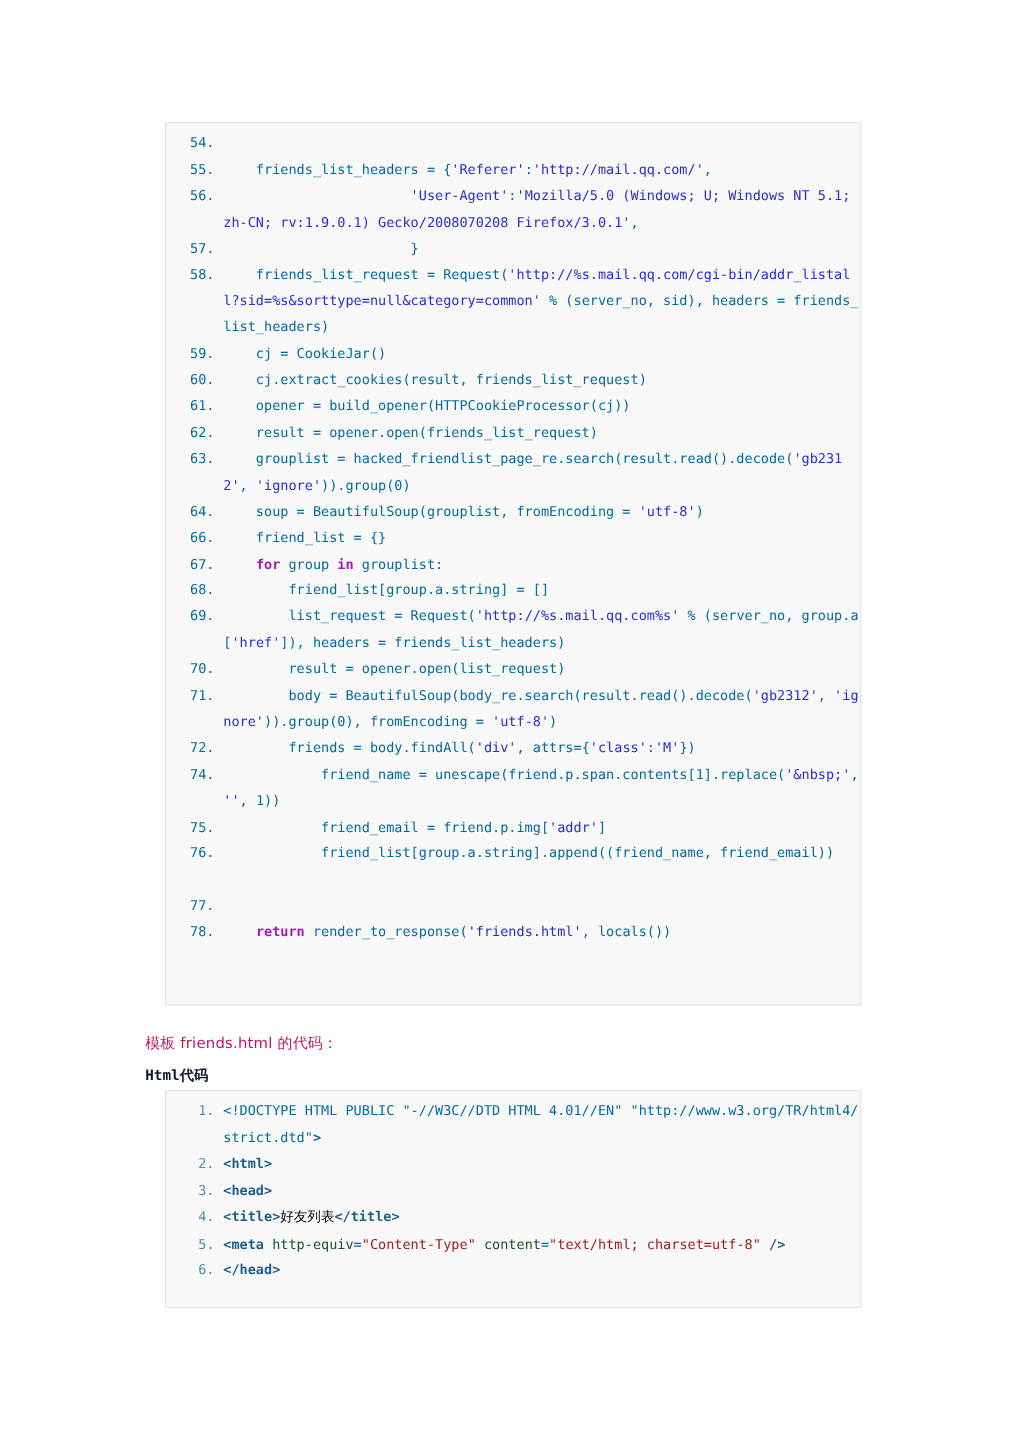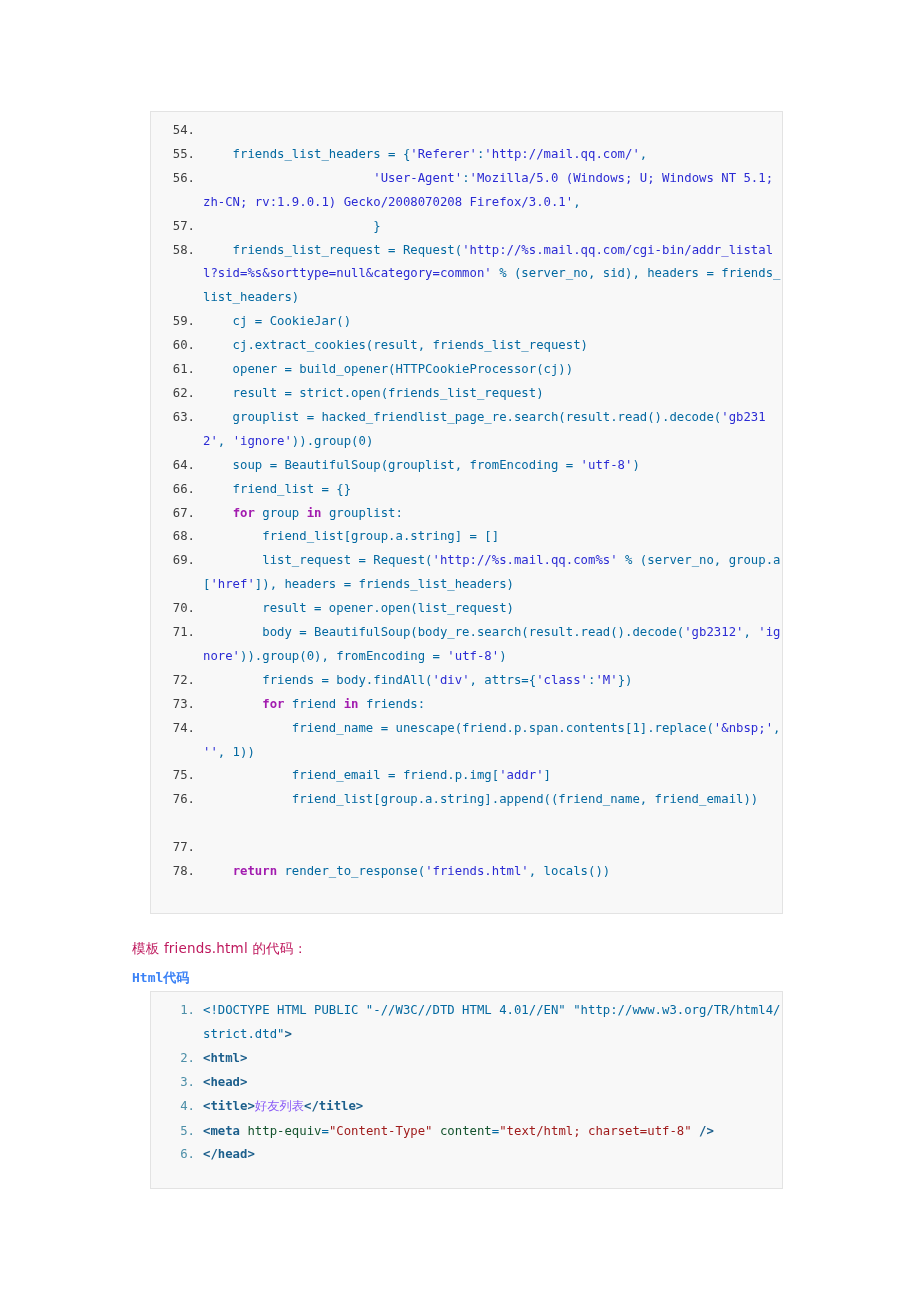--- a/index.html
+++ b/index.html
@@ -54,37 +54,37 @@
     word-break: break-all;
     padding-left: 52px;
     text-indent: -52px;
     min-height: 23.9px;
   }
   .ln {
     display: inline-block;
     width: 44px;
     text-align: right;
     padding-right: 8px;
-    color: #404040;
+    color: #0369a1;
     text-indent: 0;
     -webkit-user-select: none;
     user-select: none;
   }
   .codeblock.htmlb .ln { color: #4d8fa8; }
 
   
   .s  { color: #2b2bd4; }          
   .k  { color: #a21caf; font-weight: bold; } 
 
   
   .tag  { color: #1c5f8c; font-weight: bold; }
   .att  { color: #14532d; }
   .val  { color: #a01c1c; }
   .plain{ color: #0369a1; }
-  .cjk  { font-family: Liberation Mono, monospace; color:#8b5cf6; }
+  .cjk  { font-family: Liberation Mono, monospace; color:#000000; }
 
   
   .prose {
     position: absolute;
     font-family: "DejaVu Sans", sans-serif;
     color: #1a1a1a;
   }
   .caption {
     left: 132px;
     top: 940px;
@@ -93,52 +93,51 @@
     letter-spacing: .2px;
   }
   .caption .mono {
     font-family: "DejaVu Sans", sans-serif;
   }
   .blocktitle {
     left: 132px;
     top: 969px;
     font-size: 13px;
     font-weight: bold;
-    color: #3b82f6;
+    color: #0f172a;
   }
   .blocktitle .lang {
     font-family: "DejaVu Sans Mono", monospace;
     font-weight: bold;
   }
 </style>
 </head>
 <body>
 
 <div class="page">
 
   <div class="codeblock py">
       <span class="cline"><span class="ln">54.</span><span>​</span></span>
       <span class="cline"><span class="ln">55.</span><span class="plain">    friends_list_headers = {</span><span class="s">'Referer'</span><span class="plain">:</span><span class="s">'http://mail.qq.com/'</span><span class="plain">,</span></span>
       <span class="cline"><span class="ln">56.</span><span class="plain">                       </span><span class="s">'User-Agent'</span><span class="plain">:</span><span class="s">'Mozilla/5.0 (Windows; U; Windows NT 5.1; zh-CN; rv:1.9.0.1) Gecko/2008070208 Firefox/3.0.1'</span><span class="plain">,</span></span>
       <span class="cline"><span class="ln">57.</span><span class="plain">                       }</span></span>
       <span class="cline"><span class="ln">58.</span><span class="plain">    friends_list_request = Request(</span><span class="s">'http://%s.mail.qq.com/cgi-bin/addr_listall?sid=%s&amp;sorttype=null&amp;category=common'</span><span class="plain"> % (server_no, sid), headers = friends_list_headers)</span></span>
       <span class="cline"><span class="ln">59.</span><span class="plain">    cj = CookieJar()</span></span>
       <span class="cline"><span class="ln">60.</span><span class="plain">    cj.extract_cookies(result, friends_list_request)</span></span>
       <span class="cline"><span class="ln">61.</span><span class="plain">    opener = build_opener(HTTPCookieProcessor(cj))</span></span>
-      <span class="cline"><span class="ln">62.</span><span class="plain">    result = strict.open(friends_list_request)</span></span>
+      <span class="cline"><span class="ln">62.</span><span class="plain">    result = opener.open(friends_list_request)</span></span>
       <span class="cline"><span class="ln">63.</span><span class="plain">    grouplist = hacked_friendlist_page_re.search(result.read().decode(</span><span class="s">'gb2312'</span><span class="plain">, </span><span class="s">'ignore'</span><span class="plain">)).group(0)</span></span>
       <span class="cline"><span class="ln">64.</span><span class="plain">    soup = BeautifulSoup(grouplist, fromEncoding = </span><span class="s">'utf-8'</span><span class="plain">)</span></span>
       <span class="cline"><span class="ln">66.</span><span class="plain">    friend_list = {}</span></span>
       <span class="cline"><span class="ln">67.</span><span class="plain">    </span><span class="k">for</span><span class="plain"> group </span><span class="k">in</span><span class="plain"> grouplist:</span></span>
       <span class="cline"><span class="ln">68.</span><span class="plain">        friend_list[group.a.string] = []</span></span>
       <span class="cline"><span class="ln">69.</span><span class="plain">        list_request = Request(</span><span class="s">'http://%s.mail.qq.com%s'</span><span class="plain"> % (server_no, group.a[</span><span class="s">'href'</span><span class="plain">]), headers = friends_list_headers)</span></span>
       <span class="cline"><span class="ln">70.</span><span class="plain">        result = opener.open(list_request)</span></span>
       <span class="cline"><span class="ln">71.</span><span class="plain">        body = BeautifulSoup(body_re.search(result.read().decode(</span><span class="s">'gb2312'</span><span class="plain">, </span><span class="s">'ignore'</span><span class="plain">)).group(0), fromEncoding = </span><span class="s">'utf-8'</span><span class="plain">)</span></span>
       <span class="cline"><span class="ln">72.</span><span class="plain">        friends = body.findAll(</span><span class="s">'div'</span><span class="plain">, attrs={</span><span class="s">'class'</span><span class="plain">:</span><span class="s">'M'</span><span class="plain">})</span></span>
-      <span class="cline"><span class="ln">73.</span><span class="plain">        </span><span class="k">for</span><span class="plain"> friend </span><span class="k">in</span><span class="plain"> friends:</span></span>
       <span class="cline"><span class="ln">74.</span><span class="plain">            friend_name = unescape(friend.p.span.contents[1].replace(</span><span class="s">'&amp;nbsp;'</span><span class="plain">, </span><span class="s">''</span><span class="plain">, 1))</span></span>
       <span class="cline"><span class="ln">75.</span><span class="plain">            friend_email = friend.p.img[</span><span class="s">'addr'</span><span class="plain">]</span></span>
       <span class="cline"><span class="ln">76.</span><span class="plain">            friend_list[group.a.string].append((friend_name, friend_email))</span></span>
       <span class="cline"><span class="ln"></span><span>​</span></span>
       <span class="cline"><span class="ln">77.</span><span>​</span></span>
       <span class="cline"><span class="ln">78.</span><span class="plain">    </span><span class="k">return</span><span class="plain"> render_to_response(</span><span class="s">'friends.html'</span><span class="plain">, locals())</span></span>
     </div>
 
   <div class="prose caption">
     <span>模板</span>

